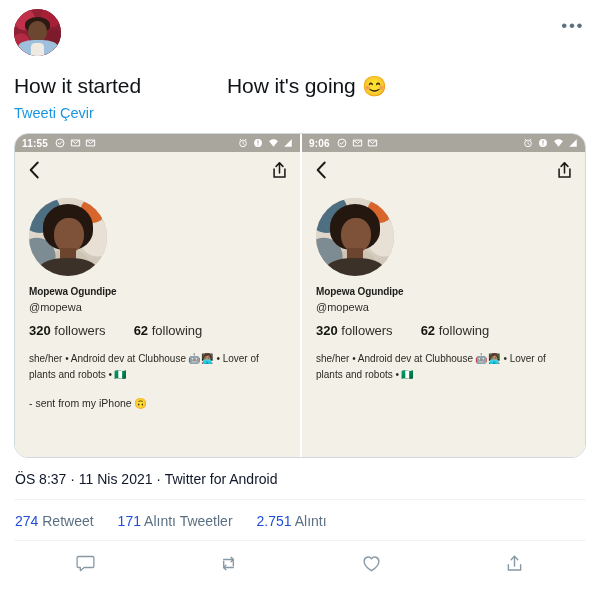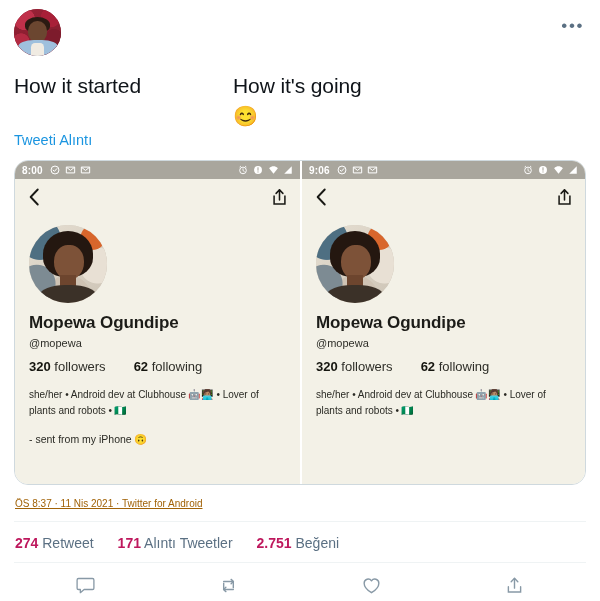--- a/index.html
+++ b/index.html
@@ -100,24 +100,23 @@
   }
 
   
   .tweet-text {
     font-size: 21px;
     color: #0f1419;
     line-height: 27px;
     padding-top: 10px;
     display: flex;
     letter-spacing: -0.1px;
-    gap: 6px;
   }
   .tt-left { flex: 0 0 auto; }
-  .tt-right { margin-left: 86px; display: flex; gap: 7px; flex-direction: column; }
+  .tt-right { margin-left: 86px; display: flex; align-items: center; gap: 7px; }
   .emoji { font-size: 20px; line-height: 1; }
   .translate-link {
     font-size: 14.5px;
     color: #1b95e0;
     padding-top: 6px;
     cursor: pointer;
     display: inline-block;
   }
 
   
@@ -211,21 +210,21 @@
   .pfp .ptop {
     position: absolute;
     left: 50%; bottom: -4px;
     width: 56px; height: 22px;
     margin-left: -28px;
     border-radius: 45% 45% 0 0;
     background: #3b3128;
   }
 
   .pname {
-    font-size: 17px;
+    font-size: 10px;
     font-weight: bold;
     color: #1c1c18;
     margin: 10px 0 0 14px;
     letter-spacing: -0.1px;
   }
   .phandle {
     font-size: 11px;
     color: #2e2e28;
     margin: 4px 0 0 14px;
   }
@@ -250,35 +249,34 @@
   .pbio .line2 { display: block; }
   .psent {
     font-size: 10.5px;
     color: #2a2a24;
     margin: 14px 0 0 14px;
     white-space: nowrap;
   }
 
   
   .meta {
-    font-size: 10px;
-    color: #a16207;
+    font-size: 14px;
+    color: #0f172a;
     padding: 13px 1px 0 1px;
-    text-decoration: underline;
   }
   .divider { height: 1px; background: #eff3f4; margin-top: 12px; }
   .stats {
     display: flex;
     font-size: 14px;
     color: #5b7083;
     padding: 13px 1px 0 1px;
     gap: 24px;
   }
   .stats .stat { cursor: pointer; white-space: nowrap; }
-  .stats .stat b { color: #be185d; font-weight: bold; }
+  .stats .stat b { color: #1d4ed8; font-weight: normal; }
   .actions {
     display: flex;
     padding: 12px 0 0 0;
     margin-top: 11px;
     border-top: 1px solid #eff3f4;
   }
   .act {
     flex: 1 1 25%;
     display: flex;
     justify-content: center;
@@ -304,27 +302,27 @@
   </div>
 
   <div class="tweet-text">
     <span class="tt-left">How it started</span>
     <span class="tt-right">
       <span>How it's going</span>
       <span class="emoji">😊</span>
     </span>
   </div>
 
-  <div><span class="translate-link">Tweeti Alıntı</span></div>
+  <div><span class="translate-link">Tweeti Çevir</span></div>
 
   <div class="media-card">
 
     <div class="phone">
       <div class="statusbar">
-        <span class="sb-time">8:00</span>
+        <span class="sb-time">11:55</span>
         <span class="sb-left-icons">
           <span class="sb-ico">
             <svg width="10" height="10" viewBox="0 0 24 24">
                 <circle cx="12" cy="12" r="9.5" fill="none" stroke="#fff" stroke-width="2.4"></circle>
                 <path d="M7.5 12.3l3 3 6-6.6" fill="none" stroke="#fff" stroke-width="2.4" stroke-linecap="round"></path>
               </svg>
           </span>
           <span class="sb-ico">
             <svg width="11" height="10" viewBox="0 0 24 24">
                 <path d="M2 5h20v14H2z" fill="none" stroke="#fff" stroke-width="2.4"></path>
@@ -489,21 +487,21 @@
     </div>
 
   </div>
 
   <div class="meta">ÖS 8:37 · 11 Nis 2021 · Twitter for Android</div>
   <div class="divider"></div>
 
   <div class="stats">
     <span class="stat"><b>274</b> <span>Retweet</span></span>
     <span class="stat"><b>171</b> <span>Alıntı Tweetler</span></span>
-    <span class="stat"><b>2.751</b> <span>Beğeni</span></span>
+    <span class="stat"><b>2.751</b> <span>Alıntı</span></span>
   </div>
 
   <div class="actions">
     <span class="act">
       <span>
         <svg width="21" height="21" viewBox="0 0 24 24">
             <path d="M20 4H4a1.6 1.6 0 00-1.6 1.6v9.4A1.6 1.6 0 004 16.6h2.1v3.6l4.3-3.6H20a1.6 1.6 0 001.6-1.6V5.6A1.6 1.6 0 0020 4z" fill="none" stroke="#8899a6" stroke-width="1.5" stroke-linejoin="round"></path>
           </svg>
       </span>
     </span>

